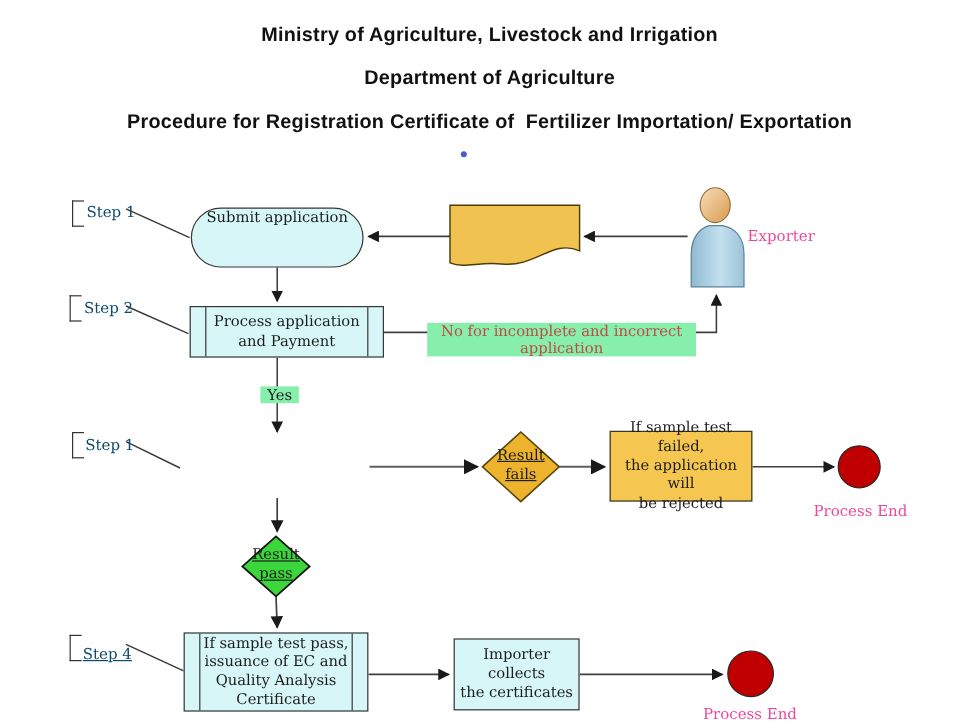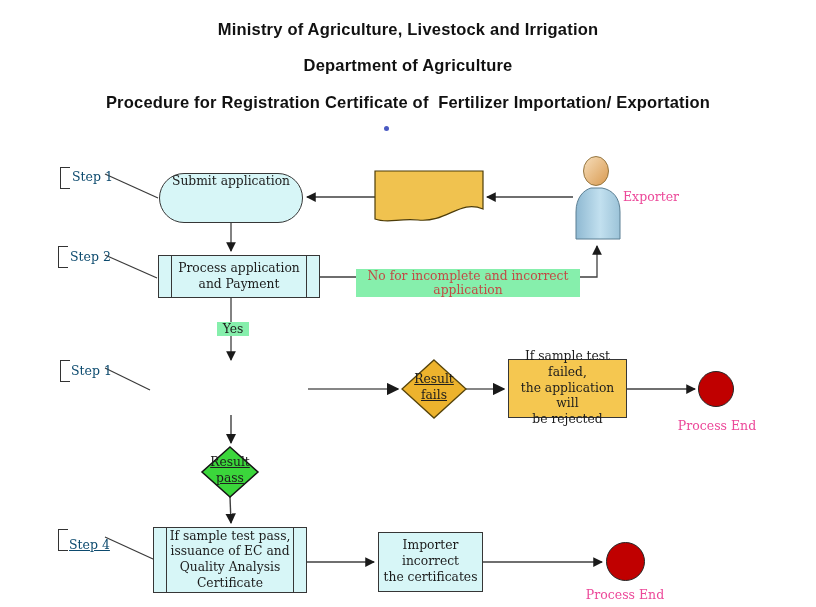--- a/index.html
+++ b/index.html
@@ -161,20 +161,20 @@
   <div class="pproc box-issuance">
     <div class="bar-l"></div>
     <div class="bar-r"></div>
     <span class="node-text">If sample test pass,
 issuance of EC and
 Quality Analysis
 Certificate</span>
   </div>
 
   <div class="rect box-importer">
-    <span class="node-text">Importer incorrect
+    <span class="node-text">Importer collects
 the certificates</span>
   </div>
 
   <div class="end-circle end2"></div>
   <div class="float-label lbl-pe2">Process End</div>
 
 </div>
 
 </body></html>

